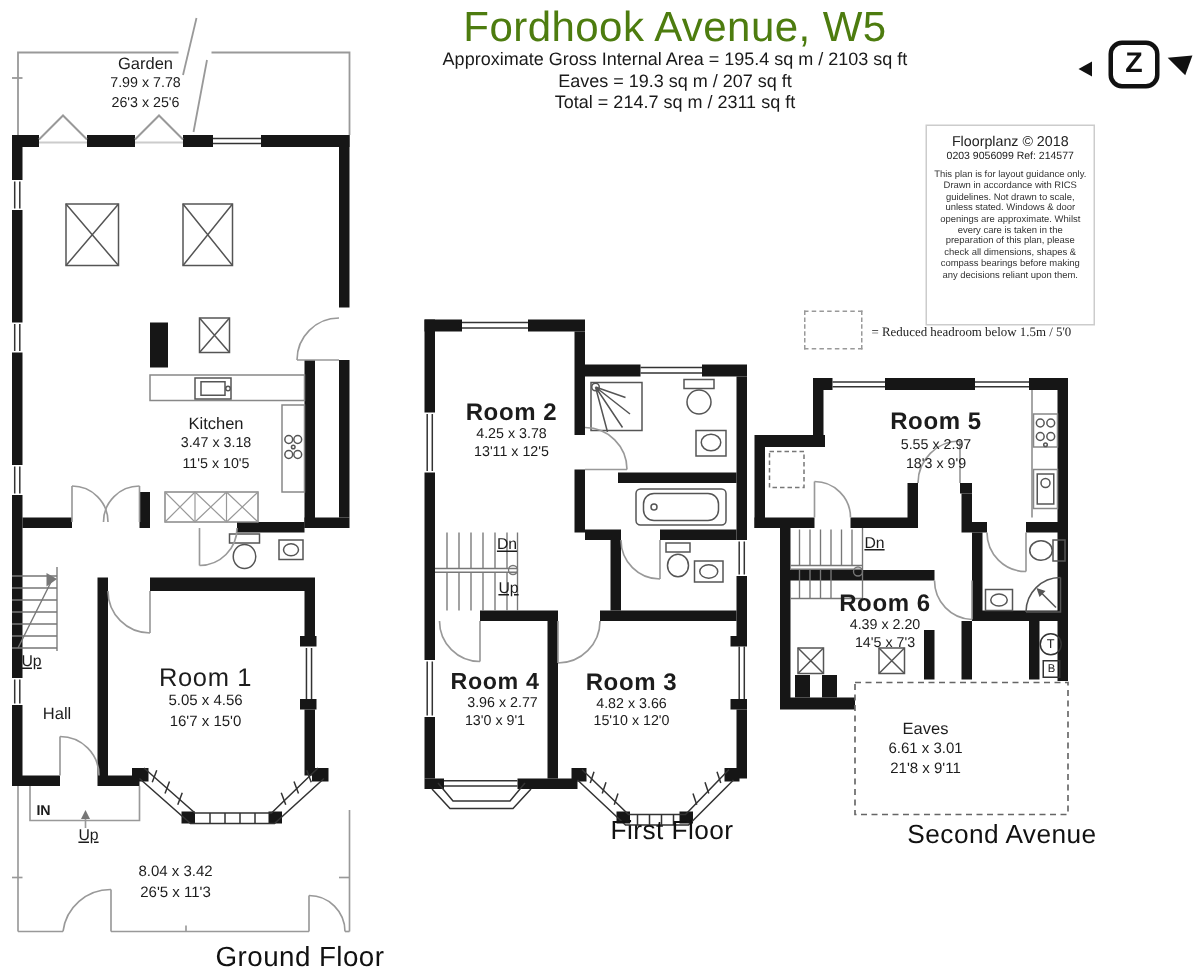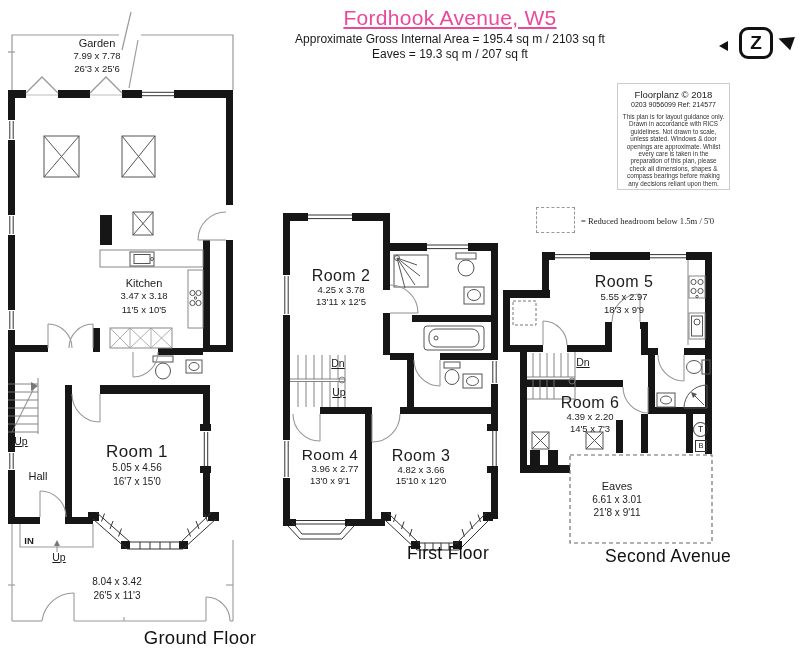--- a/index.html
+++ b/index.html
@@ -1,38 +1,38 @@
 <!DOCTYPE html>
 <html><head>
 <meta charset="utf-8">
 <style>
   html,body{margin:0;padding:0;background:#fff;}
   .page{position:relative;width:800px;height:652px;background:#ffffff;overflow:hidden;
         font-family:"Liberation Sans", sans-serif;color:#1c1c1c;}
   svg.plan{position:absolute;left:0;top:0;}
   .lbl{position:absolute;transform:translateX(-50%);text-align:center;white-space:nowrap;color:#1c1c1c;}
-  .name-lg{font-size:16px;line-height:17px;letter-spacing:.4px;}
+  .name-lg{font-size:16px;line-height:17px;letter-spacing:.4px;font-weight:bold;}
   .name-xl{font-size:17px;line-height:18px;letter-spacing:.4px;}
   .name-sm{font-size:11px;line-height:12px;}
   .dims{font-size:9.5px;line-height:12px;}
   .dims10{font-size:10px;line-height:14px;}
   .floor-lbl{font-size:17.5px;line-height:20px;letter-spacing:.3px;color:#111;}
   .anno{font-size:10.5px;line-height:11px;text-decoration:underline;}
   .anno-b{font-size:9.5px;font-weight:bold;line-height:10px;}
   .header{position:absolute;left:250px;top:6px;width:400px;text-align:center;}
-  .header .title{font-size:21px;line-height:23px;color:#ec4899;letter-spacing:.3px;text-decoration:underline;}
+  .header .title{font-size:28px;line-height:23px;color:#4d7c0f;letter-spacing:.3px;}
   .header .sub{font-size:12px;line-height:14.6px;margin-top:3px;color:#1a1a1a;}
   .logo-box{position:absolute;left:739px;top:27px;width:28px;height:26px;border:3.5px solid #111;
             border-radius:9px;text-align:center;font-size:19px;font-weight:bold;line-height:26px;color:#111;}
   .tri-left{position:absolute;left:719px;top:41px;width:0;height:0;
             border-top:5px solid transparent;border-bottom:5px solid transparent;border-right:9px solid #111;}
   .tri-right{position:absolute;left:778px;top:34px;width:0;height:0;
             border-top:7px solid transparent;border-bottom:7px solid transparent;border-right:15px solid #111;
             transform:rotate(20deg);}
-  .info-box{position:absolute;left:617px;top:83px;width:113px;height:107px;border:1px solid #ccc;
+  .info-box{position:absolute;left:617px;top:83px;width:113px;height:134px;border:1px solid #ccc;
             background:#fff;box-sizing:border-box;text-align:center;padding:5px 4px 0 4px;}
   .info-box .l1{font-size:9.5px;line-height:11px;color:#222;}
   .info-box .l2{font-size:7px;line-height:9px;color:#222;}
   .info-box .disc{font-size:6.3px;line-height:7.4px;margin-top:4px;color:#333;}
   .legend-box{position:absolute;left:536px;top:207px;width:39px;height:26px;border:1.2px dashed #999;box-sizing:border-box;}
   .legend-text{position:absolute;left:581px;top:215px;font-size:8.6px;line-height:13px;color:#222;font-family:Liberation Serif, serif;}
   .t-circle{position:absolute;left:693px;top:422px;width:13px;height:13px;border:1.2px solid #333;border-radius:50%;
             text-align:center;font-size:8.5px;line-height:13px;color:#222;}
   .b-square{position:absolute;left:695px;top:440px;width:10px;height:10px;border:1.2px solid #333;
             text-align:center;font-size:7.5px;line-height:10px;color:#222;}
@@ -40,20 +40,21 @@
 </head>
 <body>
 
 <div class="page">
 
   <div class="header">
     <div class="title">Fordhook Avenue, W5</div>
     <div class="sub">
       <div>Approximate Gross Internal Area = 195.4 sq m / 2103 sq ft</div>
       <div>Eaves = 19.3 sq m / 207 sq ft</div>
+      <div>Total = 214.7 sq m / 2311 sq ft</div>
     </div>
   </div>
 
   <div class="tri-left"></div>
   <div class="logo-box">Z</div>
   <div class="tri-right"></div>
 
   <div class="info-box">
     <div class="l1">Floorplanz © 2018</div>
     <div class="l2">0203 9056099 Ref: 214577</div>

